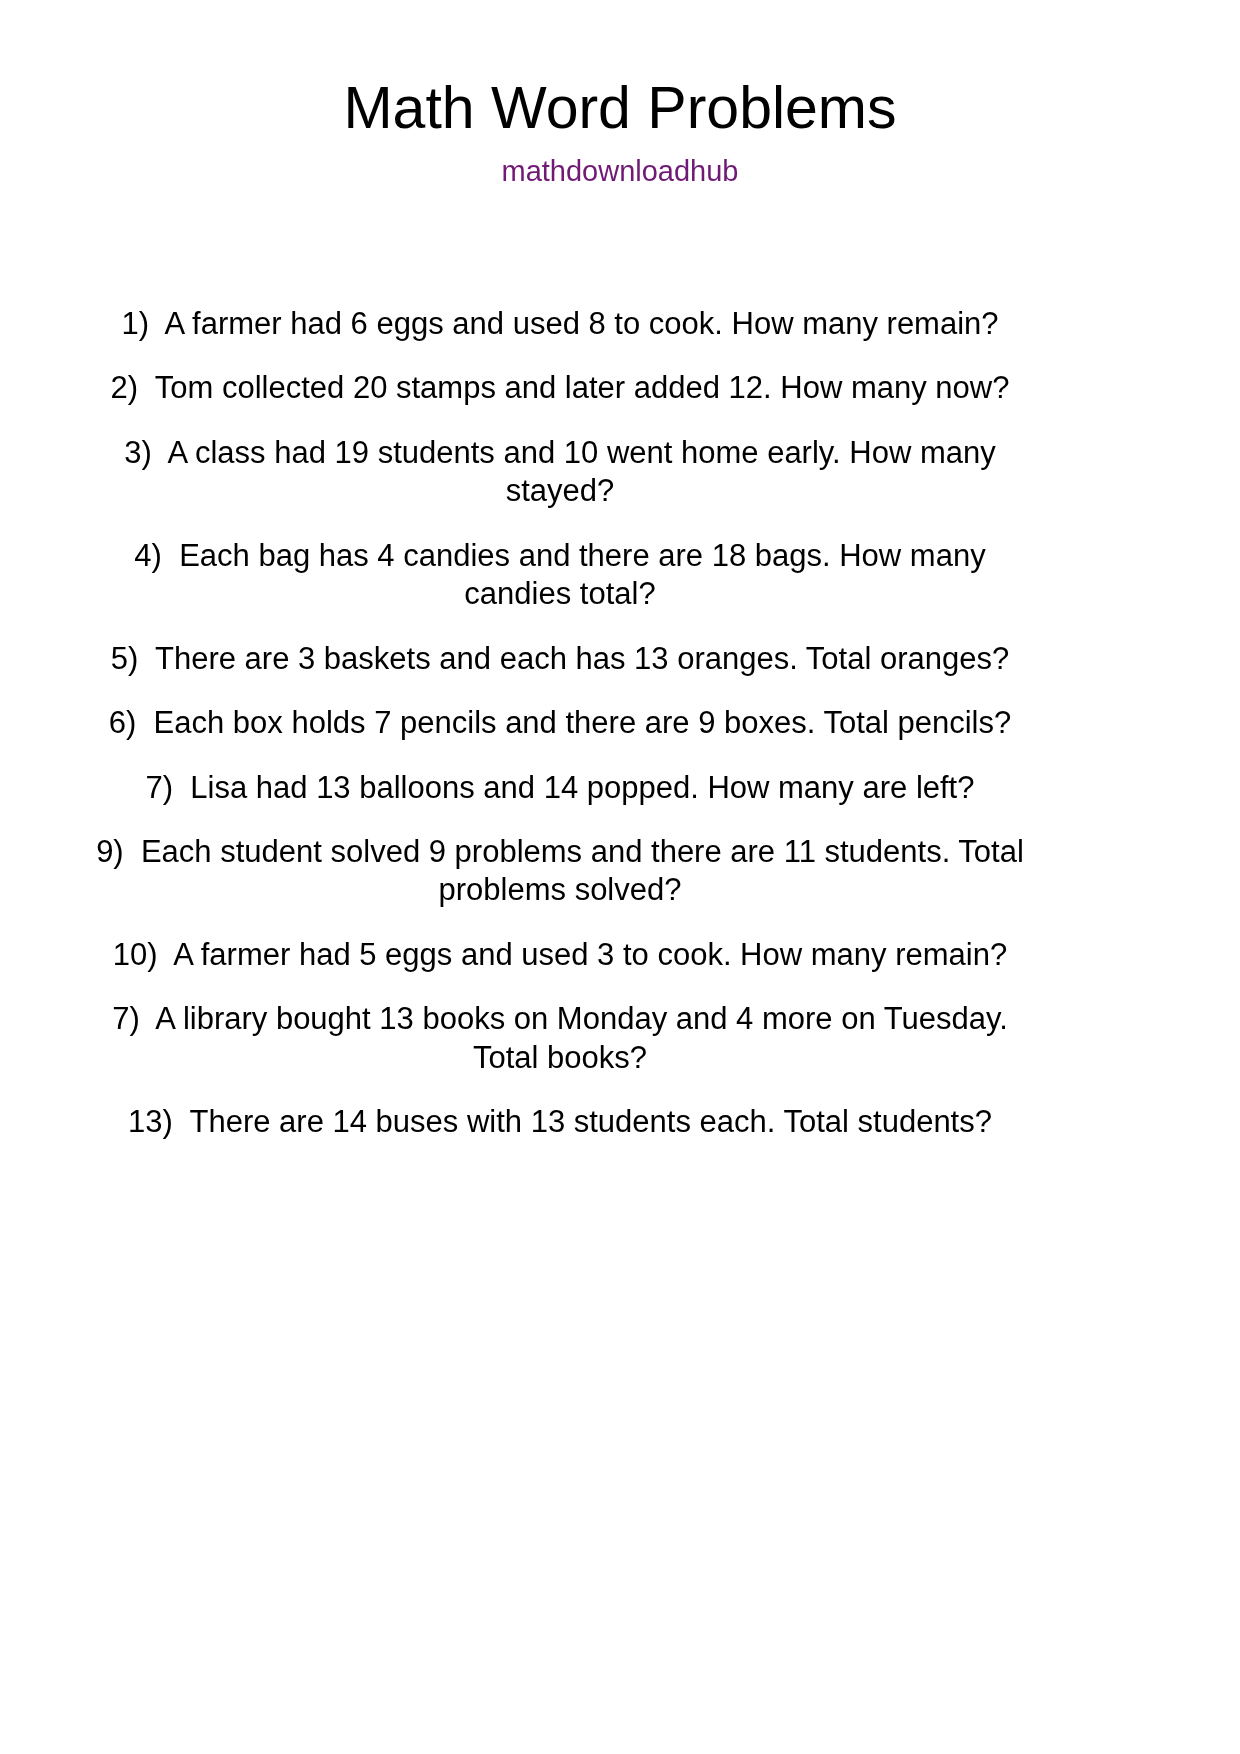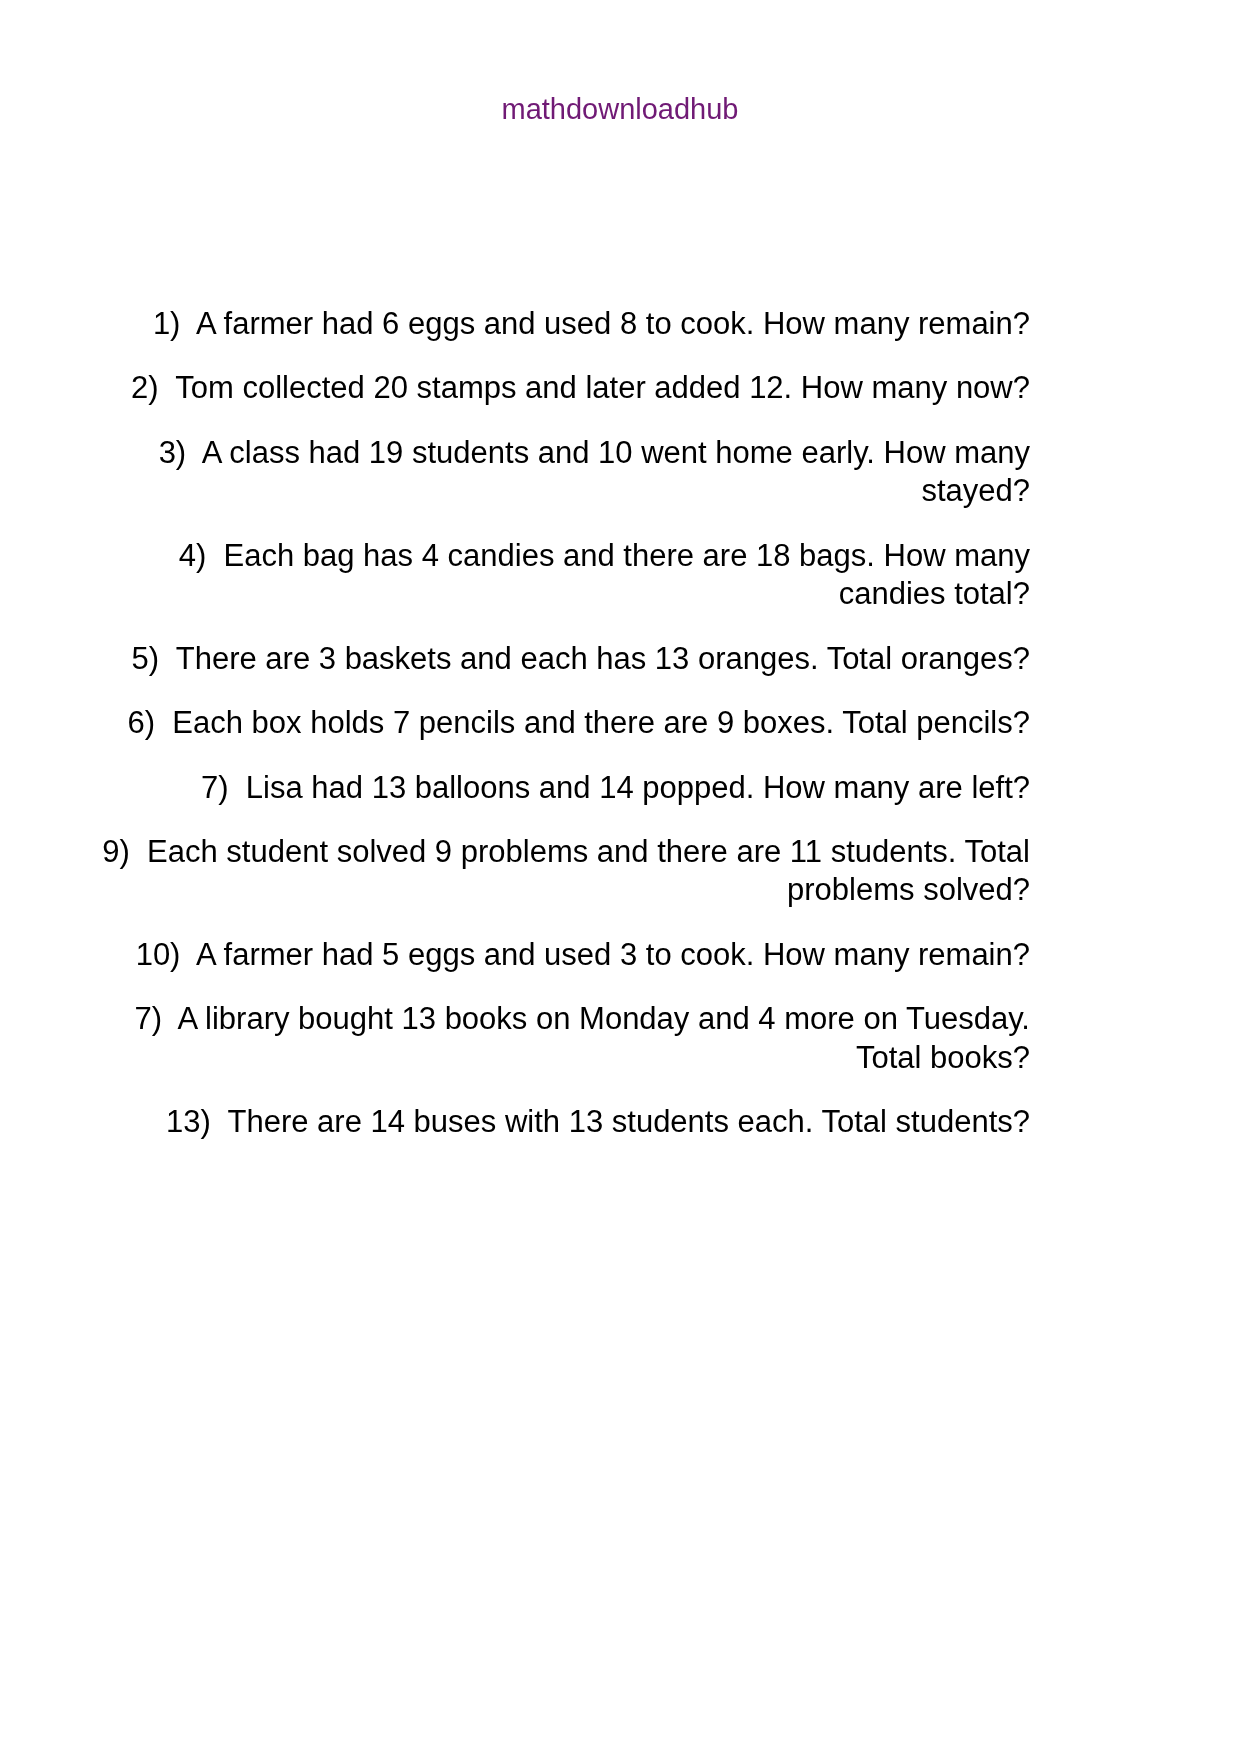--- a/index.html
+++ b/index.html
@@ -47,21 +47,21 @@
     position: absolute;
     top: 305px;
     left: 90px;
     width: 940px;
   }
   .problem {
     font-size: 31px;
     line-height: 1.24;
     color: #000000;
     margin-bottom: 26px;
-    text-align: right;
+    text-align: center;
     display: flex;
     align-items: flex-start;
   }
   .problem-number {
     flex: 0 0 auto;
     min-width: 52px;
     white-space: pre;
   }
   .problem-text {
     flex: 1 1 auto;
@@ -80,20 +80,21 @@
     display: inline;
     text-indent: 0;
   }
 </style>
 </head>
 <body>
 
 <div class="page">
 
   <div class="header">
+    <h1 class="doc-title">Math Word Problems</h1>
     <div class="doc-subtitle">mathdownloadhub</div>
   </div>
 
   <ol class="problems">
     <li class="problem">
       <span class="problem-number">1) </span>
       <span class="problem-text">A farmer had 6 eggs and used 8 to cook. How many remain?</span>
     </li>
     <li class="problem">
       <span class="problem-number">2) </span>

